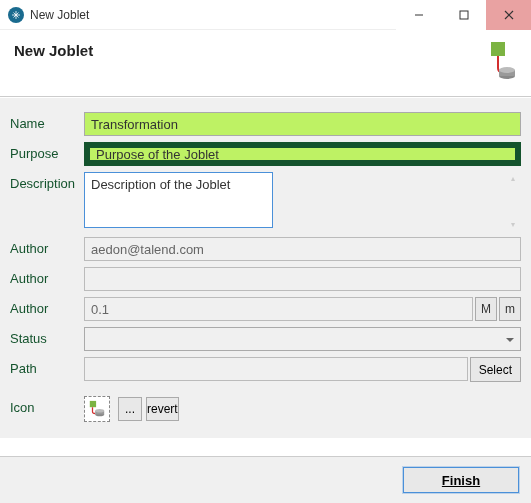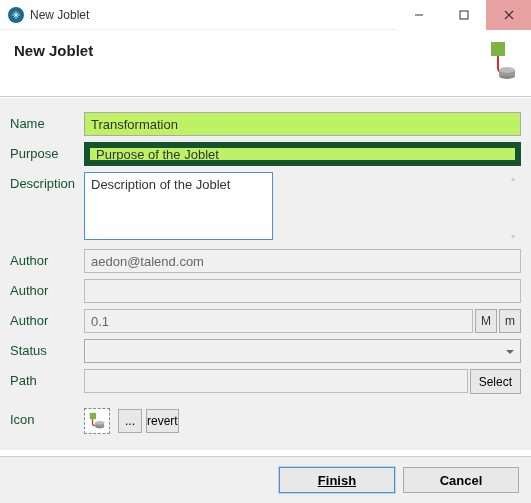--- a/index.html
+++ b/index.html
@@ -18,21 +18,21 @@
 .header h1 { font-size: 15px; font-weight: bold; color: #222; }
 .header .logo { width: 48px; height: 40px; position: relative; }
 
 .form-area { background: #f0f0f0; padding: 14px 10px 10px; border-top: 1px solid #fff; }
 .row { display: flex; align-items: flex-start; margin-bottom: 6px; }
 .row label { width: 74px; font-size: 13px; color: #14532d; padding-top: 4px; flex-shrink: 0; }
 .row .control { flex: 1; display: flex; gap: 2px; }
 .txt { flex: 1; height: 24px; border: 1px solid #aaa; background: #bef264; padding: 0 6px; font-size: 13px; color: #333; }
 .txt.focus { border: 6px solid #14532d; }
 .txt.readonly { background: #f0f0f0; color: #666; border: 1px solid #bbb; }
-.txtarea { flex: 1; height: 68px; border: 1px solid #4a90d9; background: #fff; padding: 4px 6px; font-size: 13px; color: #333; resize: none; position: relative; }
+.txtarea { flex: 1; height: 56px; border: 1px solid #4a90d9; background: #fff; padding: 4px 6px; font-size: 13px; color: #333; resize: none; position: relative; }
 .txtarea-wrap { flex: 1; position: relative; }
 .txtarea-wrap .sb { position: absolute; right: 2px; top: 2px; bottom: 2px; width: 12px; display: flex; flex-direction: column; justify-content: space-between; }
 .txtarea-wrap .sb span { font-size: 8px; color: #ccc; text-align: center; }
 .mini-btn { width: 22px; height: 24px; border: 1px solid #aaa; background: #e8e8e8; font-size: 12px; display: flex; align-items: center; justify-content: center; cursor: pointer; }
 .select-ctrl { flex: 1; height: 24px; border: 1px solid #aaa; background: #f0f0f0; position: relative; }
 .select-ctrl::after { content: ""; position: absolute; right: 6px; top: 10px; border-left: 4px solid transparent; border-right: 4px solid transparent; border-top: 4px solid #666; }
 .path-input { flex: 1; height: 24px; border: 1px solid #bbb; background: #f0f0f0; }
 .btn-select { height: 25px; padding: 0 8px; border: 1px solid #aaa; background: #e8e8e8; font-size: 12px; cursor: pointer; }
 
 .icon-row .control { align-items: center; }
@@ -173,14 +173,13 @@
       </div>
       <button class="btn-small btn-ellipsis">...</button>
       <button class="btn-small">revert</button>
     </div>
   </div>
 
 </div>
 
 <div class="footer">
   <button class="primary"><span class="ul">Finish</span></button>
-  <button>Cancel</button>
 </div>
 
 </body></html>

